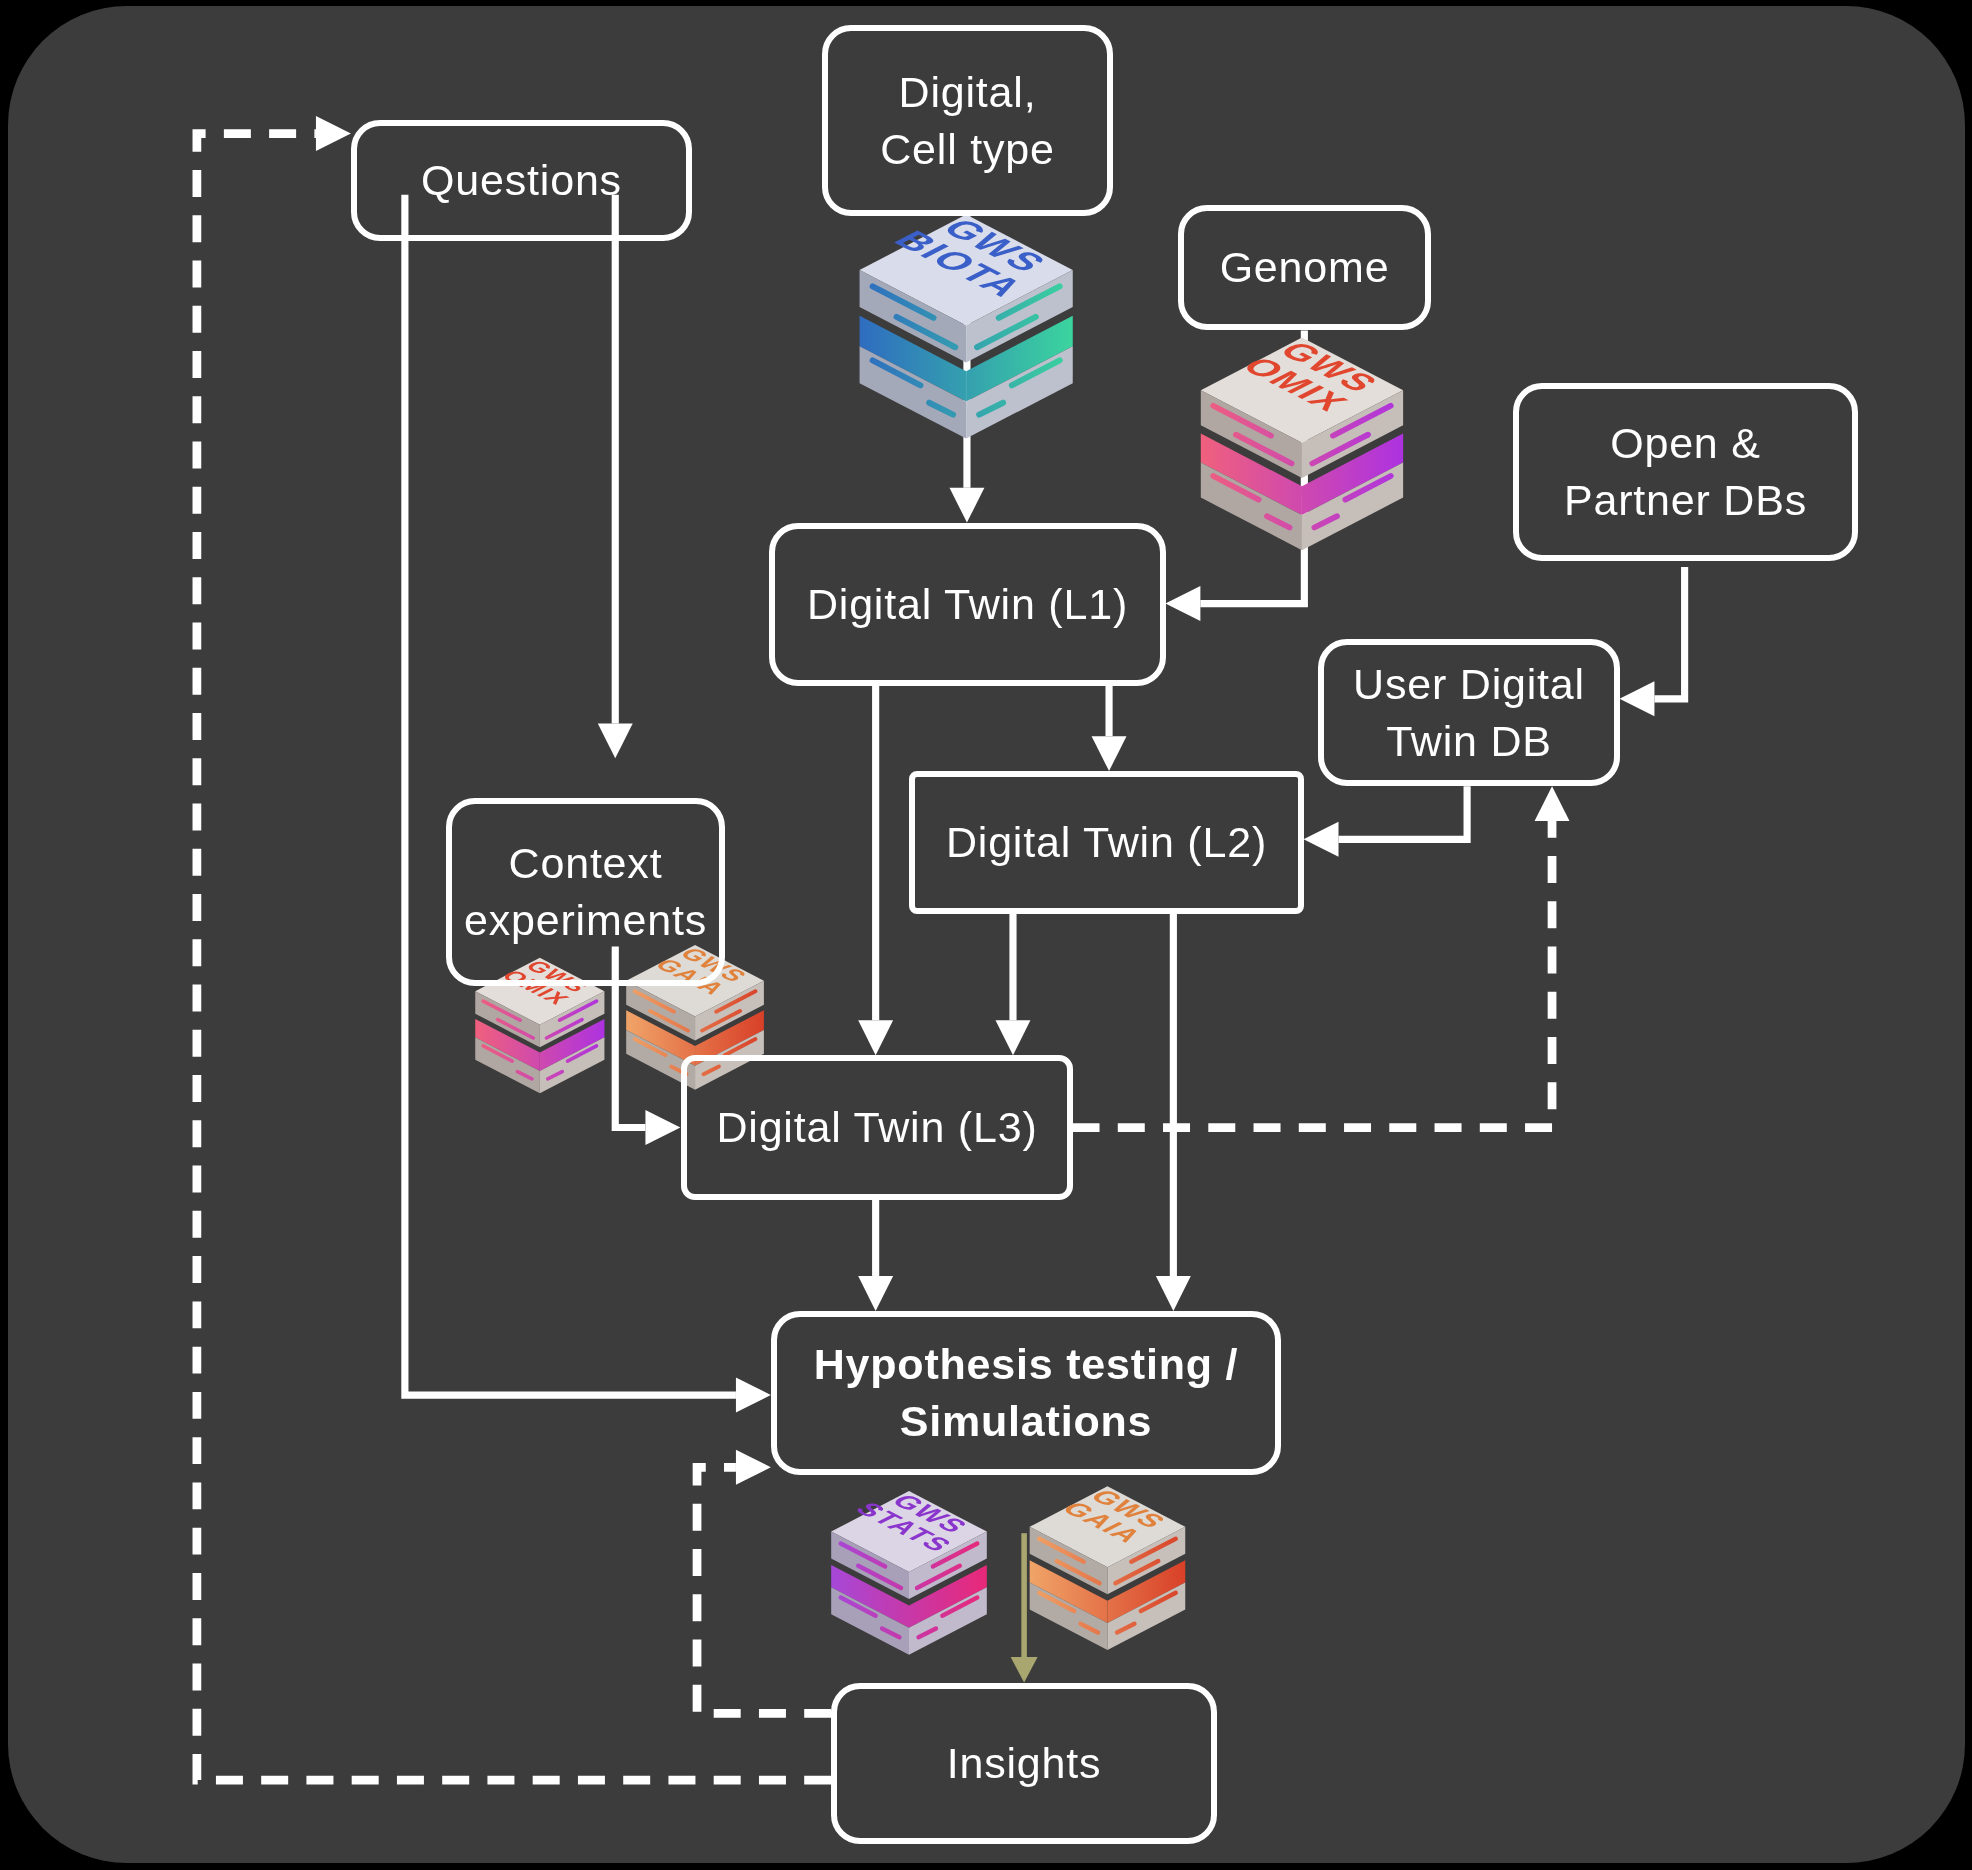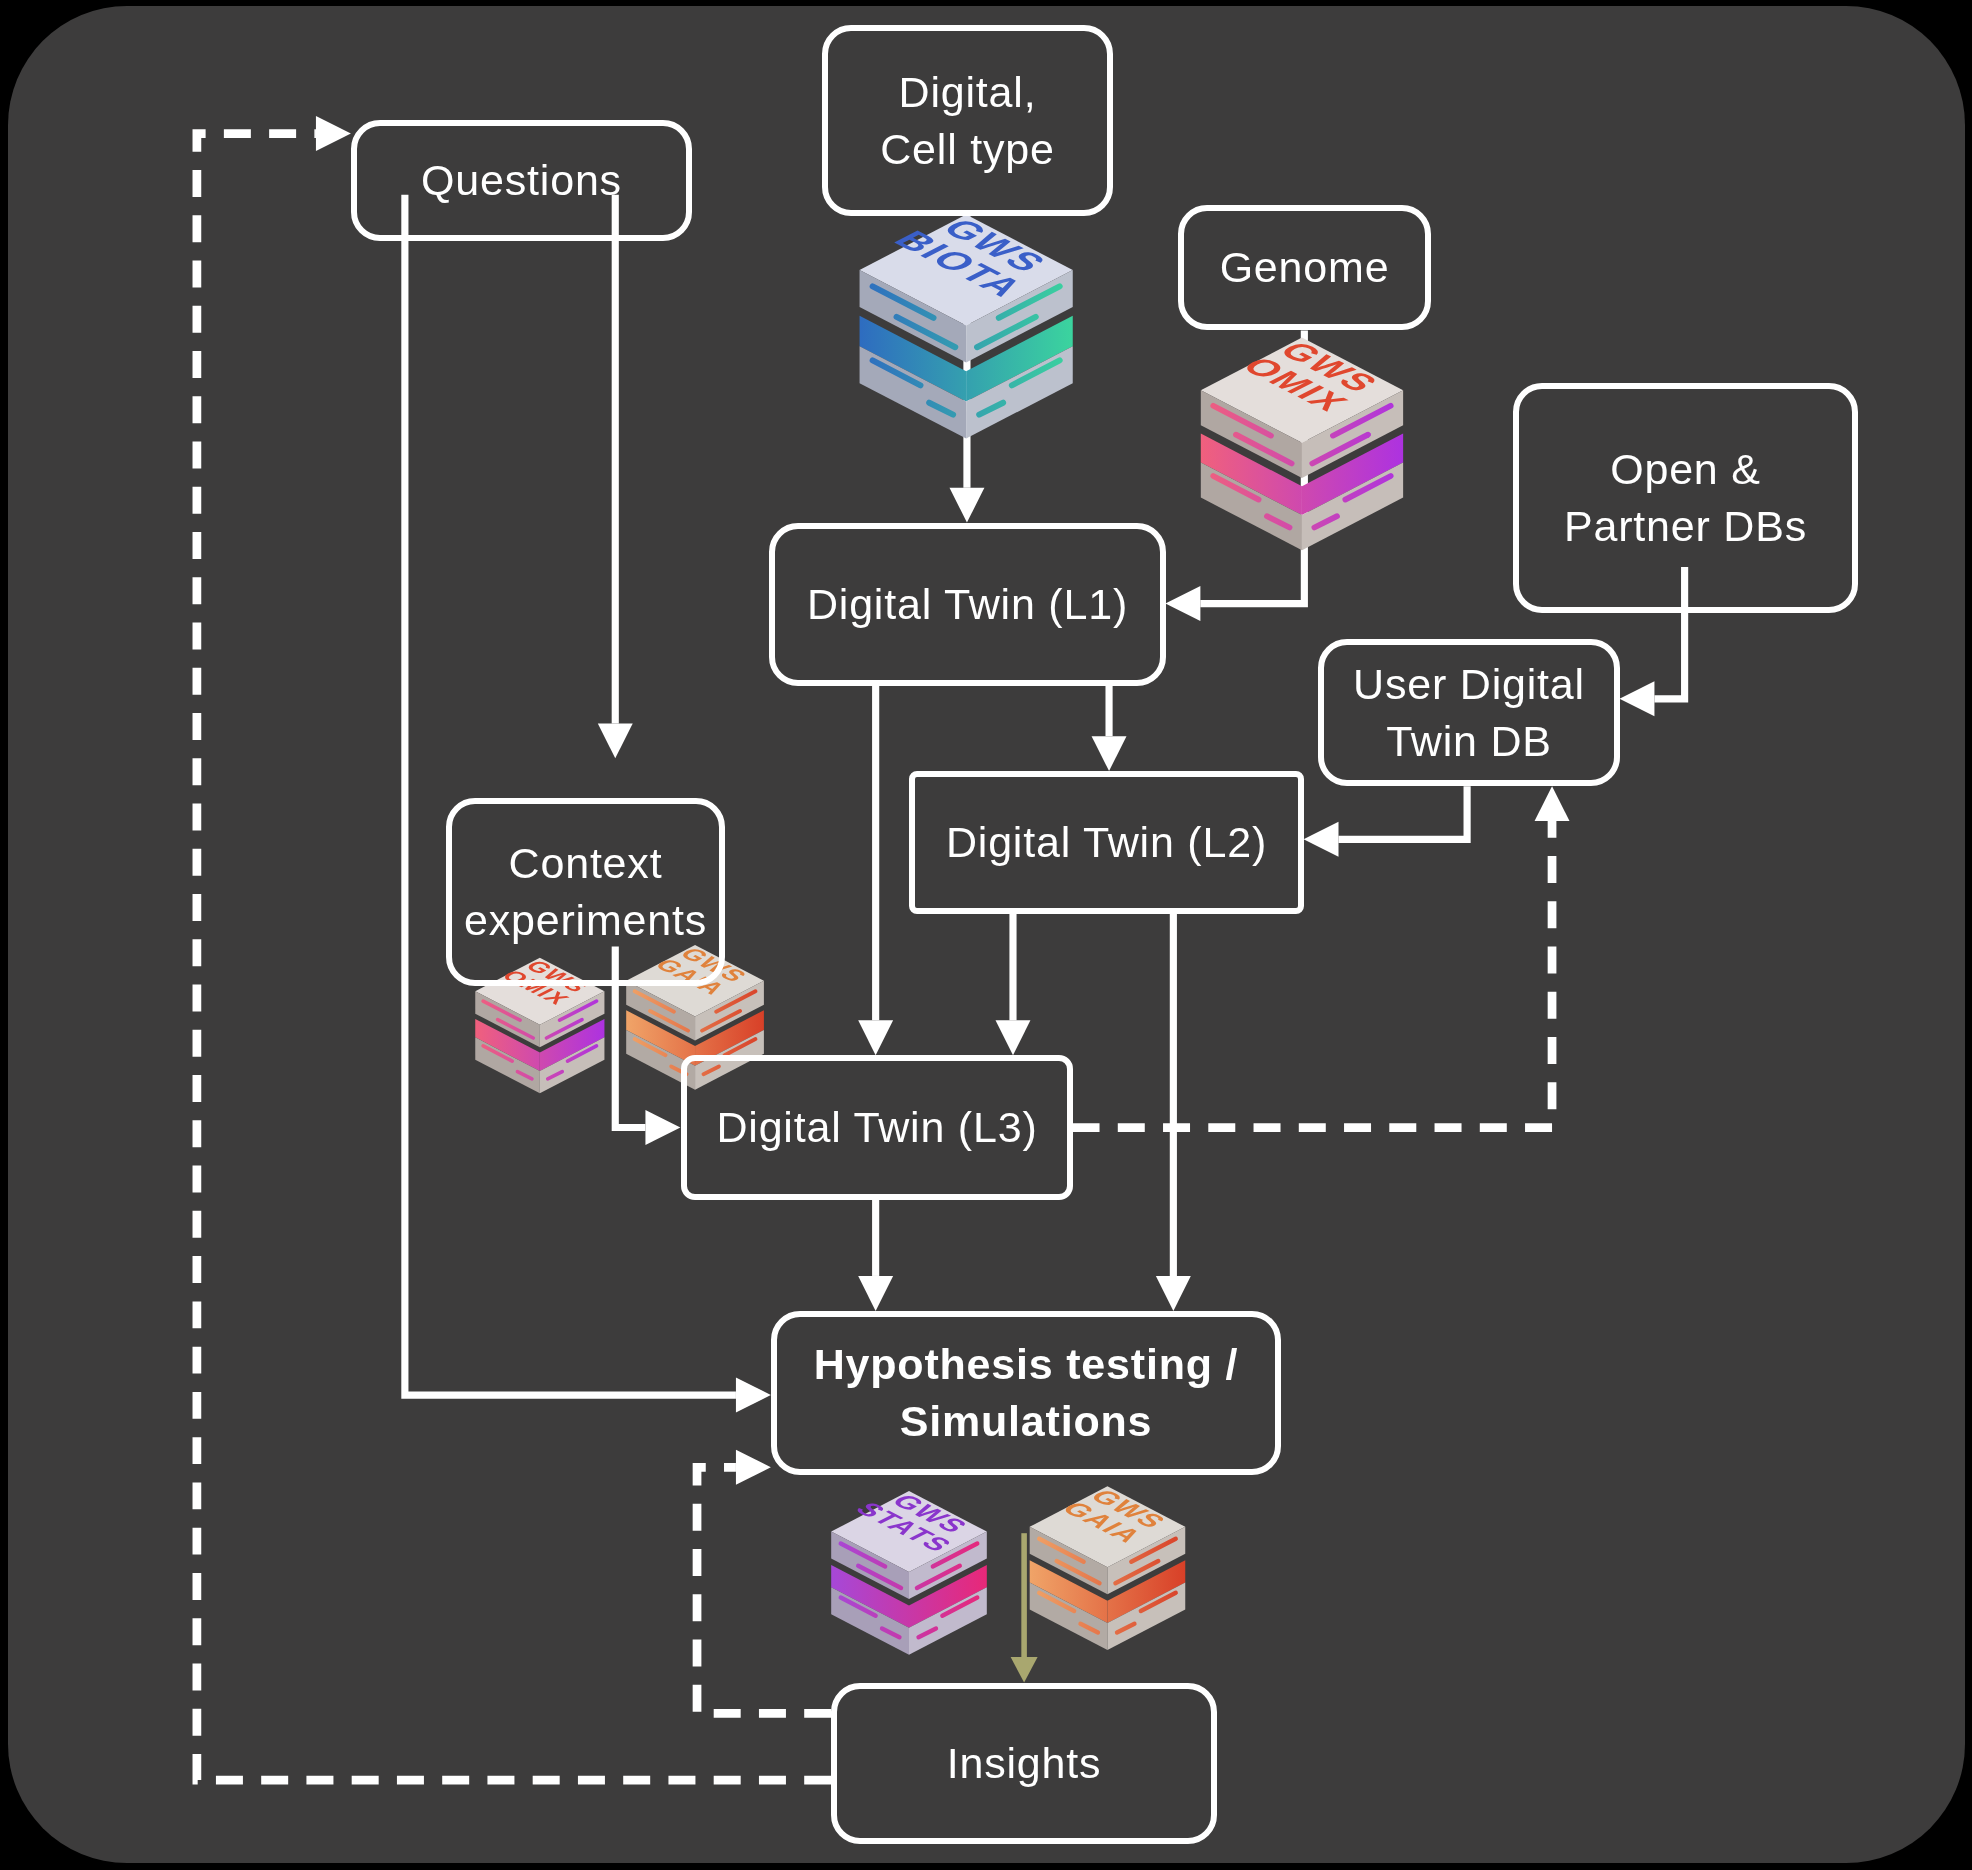--- a/index.html
+++ b/index.html
@@ -10,21 +10,21 @@
   svg.layer{position:absolute;left:0;top:0;}
   .node{position:absolute;box-sizing:border-box;border:6.4px solid var(--line,#fff);
         border-radius:29px;display:flex;flex-direction:column;align-items:center;
         justify-content:center;color:var(--text,#fff);font-size:43px;line-height:57px;
         text-align:center;letter-spacing:0.8px;}
   .node .ln{display:block;white-space:nowrap;}
   
   #n-questions {left:351px; top:74px;  width:341px;height:121px;margin-top:46px;}
   #n-organism  {left:822px;top:25.4px;  width:291px;height:191px;}
   #n-genome    {left:1178px;top:205px; width:253px;height:125px;}
-  #n-opendbs   {left:1513px;top:383px; width:345px;height:230px;}
+  #n-opendbs   {left:1513px;top:383px; width:345px;height:178px;}
   #n-l1        {left:769px; top:523px; width:397px;height:163px;text-align:center;}
   #n-userdb    {left:1318px;top:639px; width:302px;height:147px;}
   #n-context   {left:446px; top:798px; width:279px;height:188px;}
   #n-l2        {left:909px;top:771px; width:395px;height:143px;border-radius:8px;}
   #n-l3        {left:681px; top:1055px;width:392px;height:145px;border-radius:14px;}
   #n-hypothesis{left:771px; top:1311px;width:510px;height:164px;font-weight:bold;}
   #n-insights  {left:831px;top:1683px;width:386px;height:161px;}
 </style>
 </head>
 <body style="background: rgb(0, 0, 0);">

